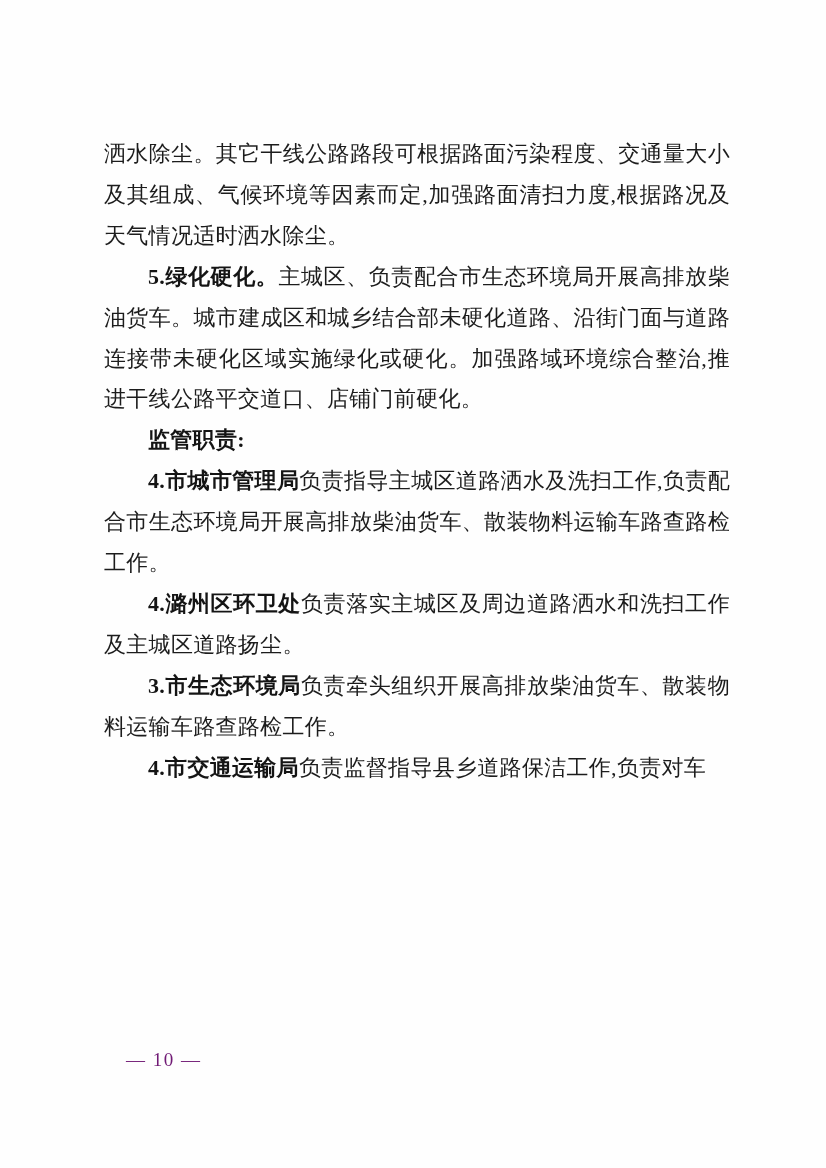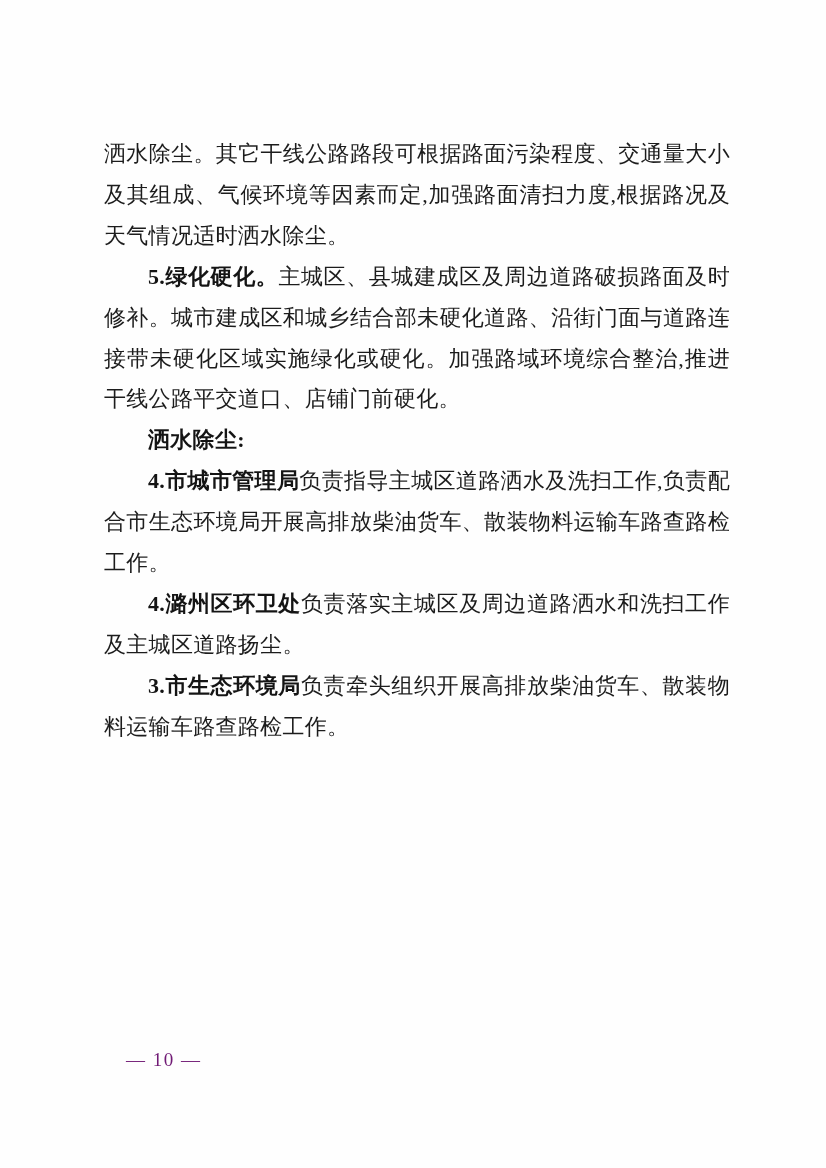--- a/index.html
+++ b/index.html
@@ -54,20 +54,21 @@
     letter-spacing: 1.5px;
     font-family: "Liberation Serif", "DejaVu Serif", serif;
   }
 </style>
 </head>
 <body>
 
 <div class="page">
   <div class="content" id="paragraphs">
       <p><span>洒水除尘。其它干线公路路段可根据路面污染程度、交通量大小及其组成、气候环境等因素而定,加强路面清扫力度,根据路况及天气情况适时洒水除尘。</span></p>
-      <p class="indent"><span class="run-bold">5.绿化硬化。</span><span>主城区、县城建成区及周边道路破损路面及时修补。城市建成区和城乡结合部未硬化道路、沿街门面与道路连接带未硬化区域实施绿化或硬化。加强路域环境综合整治,推进干线公路平交道口、店铺门前硬化。</span></p>
-      <p class="indent"><span class="run-bold">洒水除尘:</span></p>
+      <p class="indent"><span class="run-bold">5.绿化硬化。</span><span>主城区、负责配合市生态环境局开展高排放柴油货车。城市建成区和城乡结合部未硬化道路、沿街门面与道路连接带未硬化区域实施绿化或硬化。加强路域环境综合整治,推进干线公路平交道口、店铺门前硬化。</span></p>
+      <p class="indent"><span class="run-bold">监管职责:</span></p>
       <p class="indent"><span class="run-bold">4.市城市管理局</span><span>负责指导主城区道路洒水及洗扫工作,负责配合市生态环境局开展高排放柴油货车、散装物料运输车路查路检工作。</span></p>
       <p class="indent"><span class="run-bold">4.潞州区环卫处</span><span>负责落实主城区及周边道路洒水和洗扫工作及主城区道路扬尘。</span></p>
       <p class="indent"><span class="run-bold">3.市生态环境局</span><span>负责牵头组织开展高排放柴油货车、散装物料运输车路查路检工作。</span></p>
+      <p class="indent"><span class="run-bold">4.市交通运输局</span><span>负责监督指导县乡道路保洁工作,负责对车</span></p>
     </div>
   <div class="footer">— 10 —</div>
 </div>
 
 </body></html>

